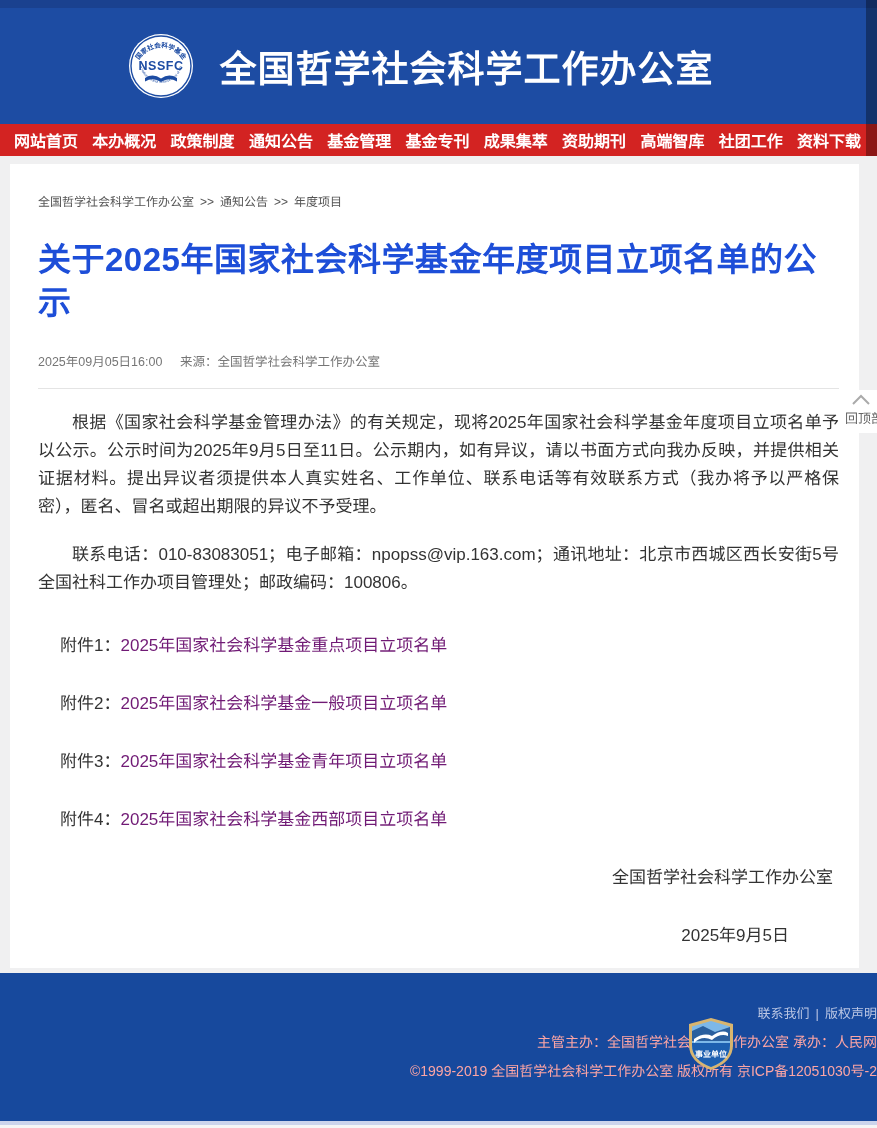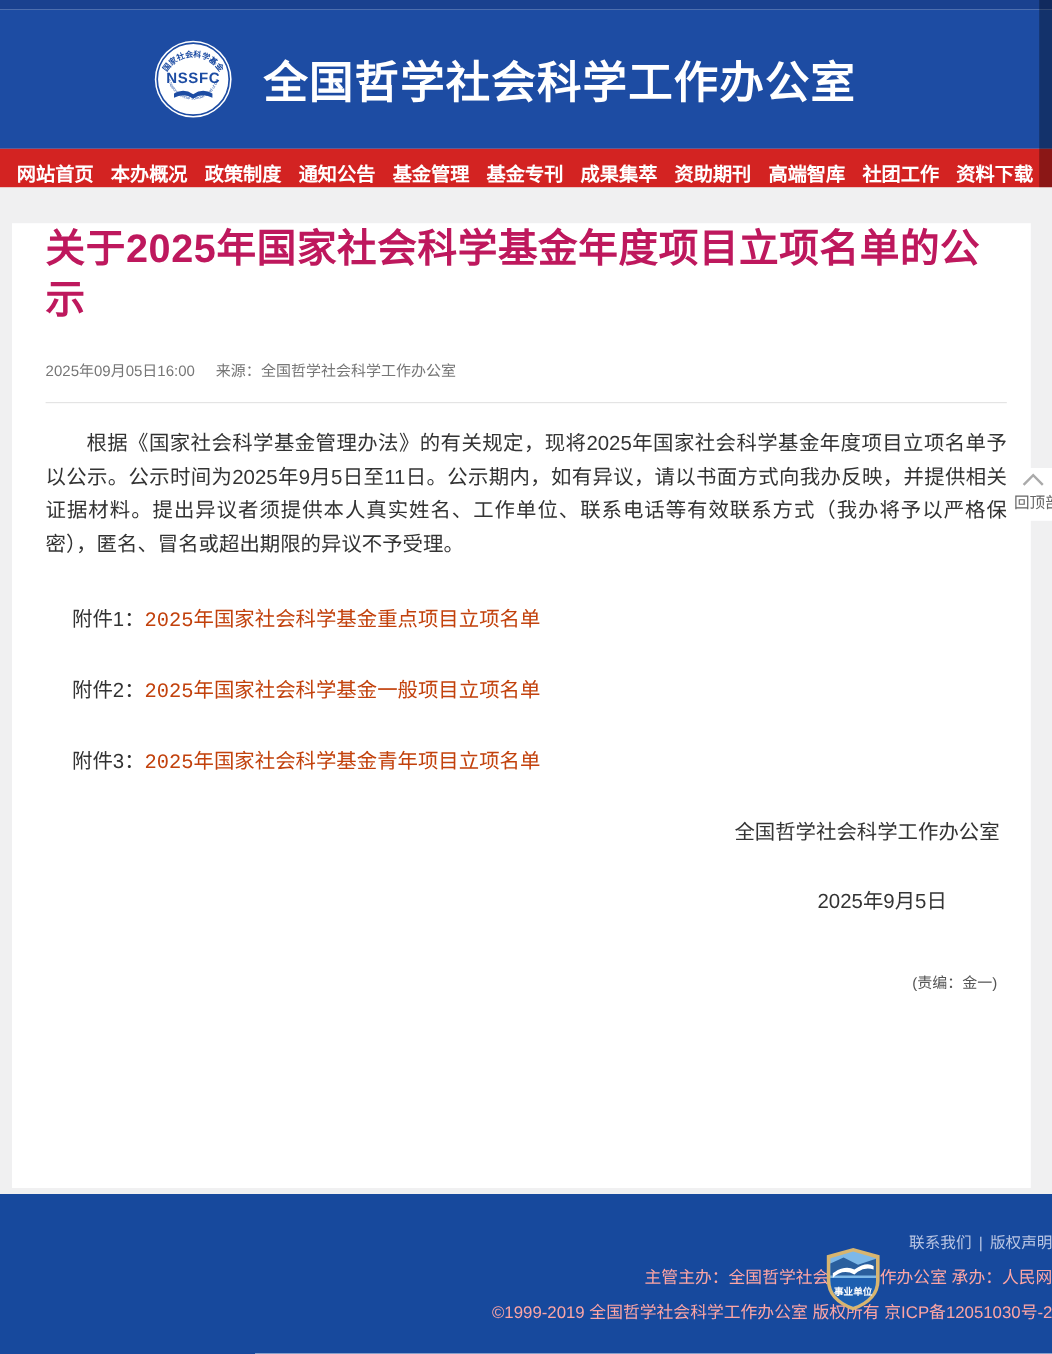--- a/index.html
+++ b/index.html
@@ -25,53 +25,53 @@
     font-family:"Liberation Serif","DejaVu Serif",serif;
     letter-spacing:1px; white-space:nowrap;
   }
   .brand-en {
     color:#c6d44c; font-size:16px; margin-top:8px; letter-spacing:0.5px;
     font-weight:500; white-space:nowrap;
   }
   
   .main-nav {
     height:32px; background:#d32322;
-    display:flex; align-items:flex-end; justify-content:space-between;
+    display:flex; align-items:center; justify-content:space-between;
     padding:0 16px 0 14px;
   }
   .main-nav a {
     color:#ffffff; font-size:16px; font-weight:700; text-decoration:none;
     white-space:nowrap;
   }
   .edge-shade {
     position:absolute; left:866px; top:0; width:11px; height:156px;
     background:rgba(0,0,0,0.34); pointer-events:none;
   }
   
   .card {
     background:#ffffff; margin:8px 18px 0 10px; height:804px;
     padding:0 20px 0 28px; position:relative;
   }
   .breadcrumb { padding-top:28px; font-size:12px; color:#555; }
   .breadcrumb a { color:#555; text-decoration:none; }
   .crumb-sep { margin:0 6px; color:#555; }
   .article-title {
-    margin-top:30px; font-size:33px; font-weight:700; color:#be185d;
+    margin-top:30px; font-size:33px; font-weight:700; color:#1d4ed8;
     line-height:1.3; letter-spacing:0.5px;
   }
   .article-meta { margin-top:26px; font-size:12.5px; color:#767676; }
   .article-meta .meta-source-label { margin-left:14px;text-align:right; }
   .meta-divider { border:none; border-top:1px solid #e4e4e4; margin-top:18px; }
   .body-para {
     margin-top:20px; font-size:17px; color:#333; line-height:28px;
     text-indent:2em; text-align:justify;
   }
   .attachments { margin-top:34px; }
   .attachment-row { font-size:17px; color:#333; margin-bottom:33px; padding-left:22px; }
-  .attachment-row a { color:#c2410c; text-decoration:none;font-family:Liberation Mono, monospace; }
+  .attachment-row a { color:#701a75; text-decoration:none; }
   .sig-org  { margin-top:22px; text-align:right; padding-right:6px;  font-size:17px; color:#333; }
   .sig-date { margin-top:33px; text-align:right; padding-right:50px; font-size:17px; color:#333; }
   .sig-editor { margin-top:46px; text-align:right; padding-right:8px; font-size:12.5px; color:#555; }
   
   .back-top {
     position:absolute; left:843px; top:390px; width:52px;
     background:#ffffff; text-align:left; padding:4px 2px 6px 2px;
     cursor:pointer;
   }
   .back-top svg { display:block; margin:0 0 2px 6px; }
@@ -127,41 +127,48 @@
   <a href="#">成果集萃</a>
   <a href="#">资助期刊</a>
   <a href="#">高端智库</a>
   <a href="#">社团工作</a>
   <a href="#">资料下载</a>
 </nav>
 
 <div class="edge-shade"></div>
 
 <main class="card">
+  <div class="breadcrumb">
+    <a href="#">全国哲学社会科学工作办公室</a><span class="crumb-sep">&gt;&gt;</span><a href="#">通知公告</a><span class="crumb-sep">&gt;&gt;</span><span>年度项目</span>
+  </div>
 
   <h1 class="article-title">关于2025年国家社会科学基金年度项目立项名单的公示</h1>
 
   <div class="article-meta">
     <span>2025年09月05日16:00</span>
     <span class="meta-source-label">来源：</span><span>全国哲学社会科学工作办公室</span>
   </div>
 
   <hr class="meta-divider">
 
   <p class="body-para">根据《国家社会科学基金管理办法》的有关规定，现将2025年国家社会科学基金年度项目立项名单予以公示。公示时间为2025年9月5日至11日。公示期内，如有异议，请以书面方式向我办反映，并提供相关证据材料。提出异议者须提供本人真实姓名、工作单位、联系电话等有效联系方式（我办将予以严格保密），匿名、冒名或超出期限的异议不予受理。</p>
+  <p class="body-para">联系电话：010-83083051；电子邮箱：npopss@vip.163.com；通讯地址：北京市西城区西长安街5号全国社科工作办项目管理处；邮政编码：100806。</p>
 
   <div class="attachments">
     <div class="attachment-row">
       <span>附件1：</span><a href="#">2025年国家社会科学基金重点项目立项名单</a>
     </div>
     <div class="attachment-row">
       <span>附件2：</span><a href="#">2025年国家社会科学基金一般项目立项名单</a>
     </div>
     <div class="attachment-row">
       <span>附件3：</span><a href="#">2025年国家社会科学基金青年项目立项名单</a>
+    </div>
+    <div class="attachment-row">
+      <span>附件4：</span><a href="#">2025年国家社会科学基金西部项目立项名单</a>
     </div>
   </div>
 
   <div class="sig-org">全国哲学社会科学工作办公室</div>
   <div class="sig-date">2025年9月5日</div>
   <div class="sig-editor">(责编：金一)</div>
 </main>
 
 <footer class="site-footer">
   <div class="footer-links">

